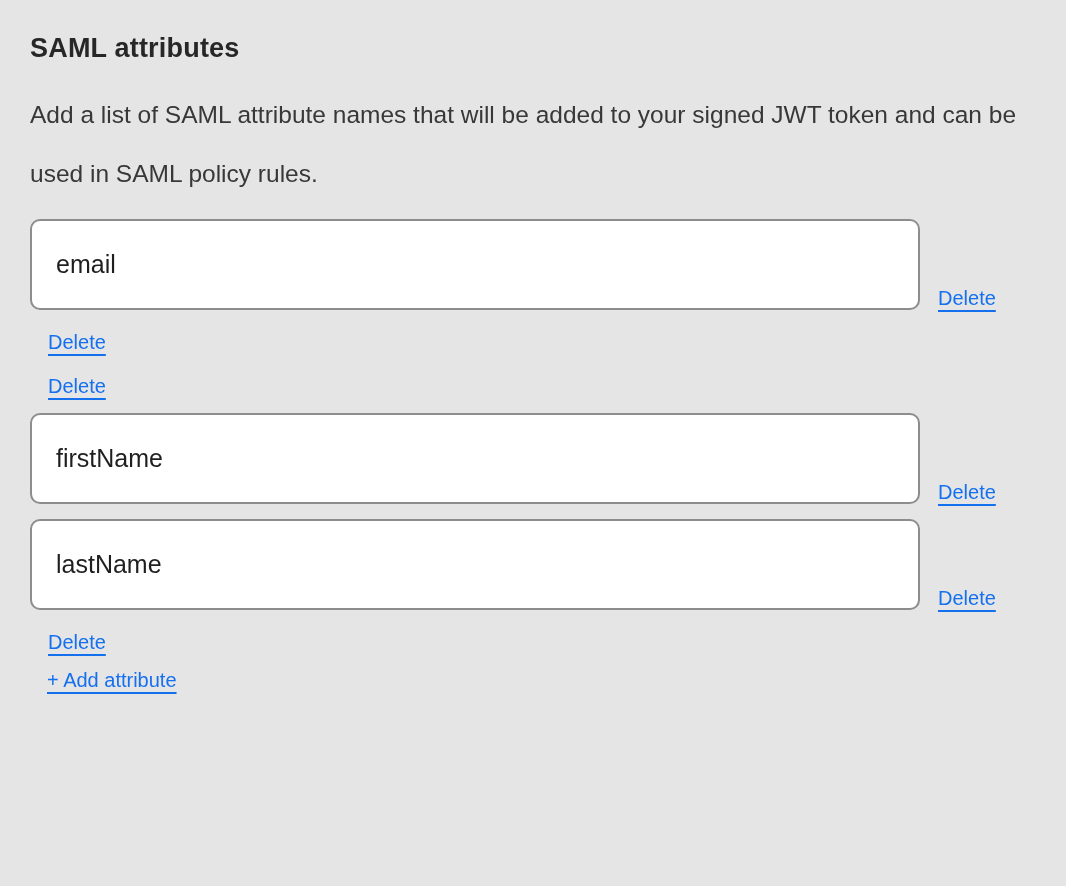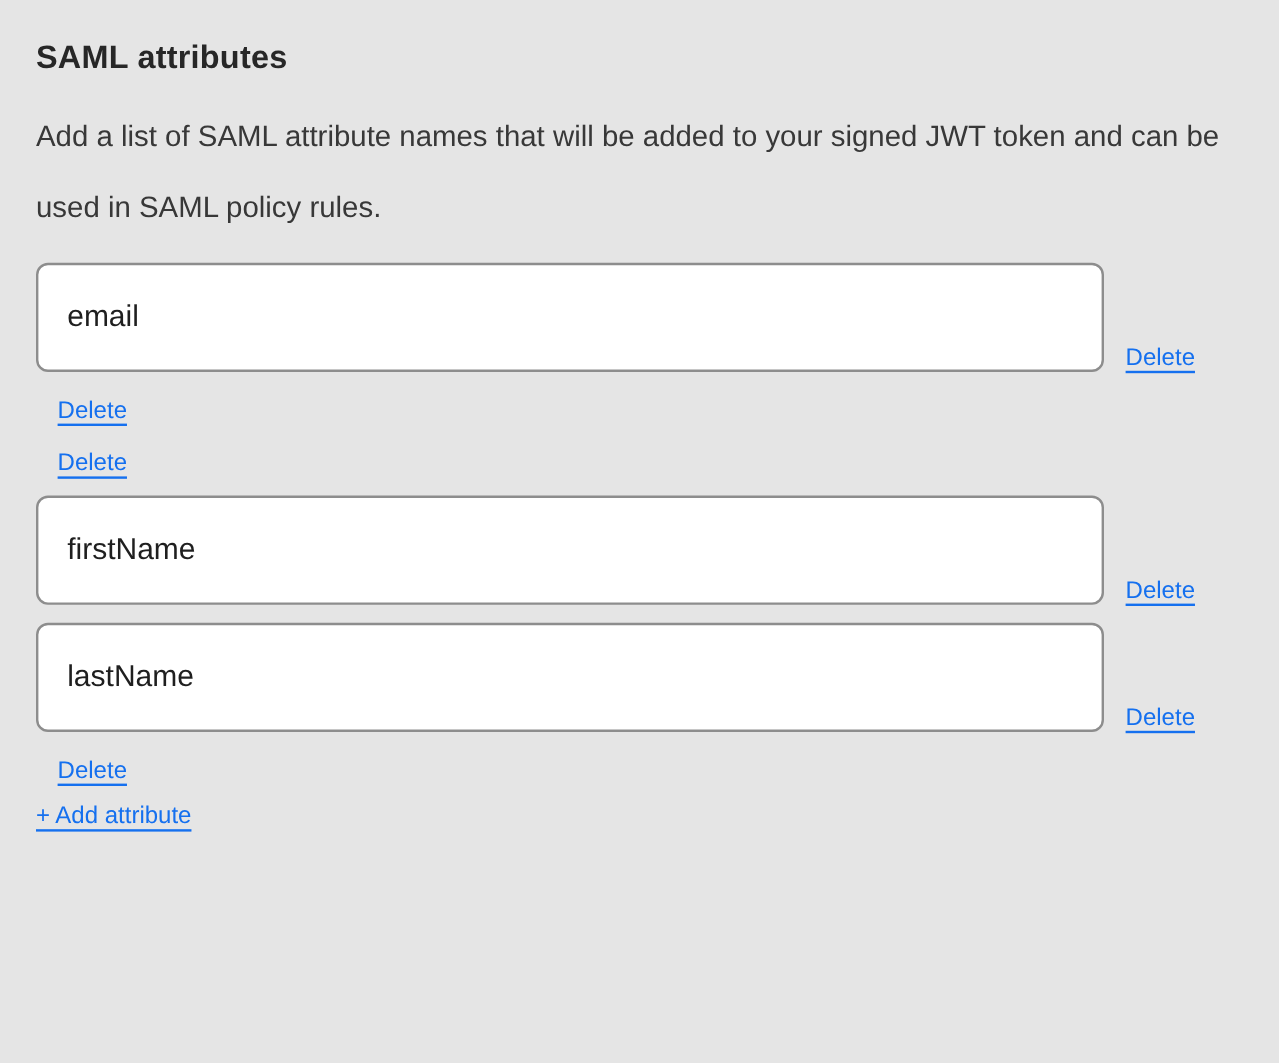--- a/index.html
+++ b/index.html
@@ -57,21 +57,21 @@
     padding-top: 6px;
   }
   a.link {
     color: var(--link, #1570ef);
     font-size: 20px;
     text-decoration: underline;
     text-decoration-thickness: 2px;
     text-underline-offset: 5px;
     white-space: nowrap;
   }
-  .add-link-wrap { margin-top: 13px; }
+  .add-link-wrap { margin-top: 13px; margin-left: 17px; }
 </style>
 </head>
 <body>
 
 <div class="page">
   <h2 class="section-title">SAML attributes</h2>
 
   <p class="section-desc">Add a list of SAML attribute names that will be added to your signed JWT token and can be used in SAML policy rules.</p>
 
   <div class="attr-rows" id="attr-rows">

